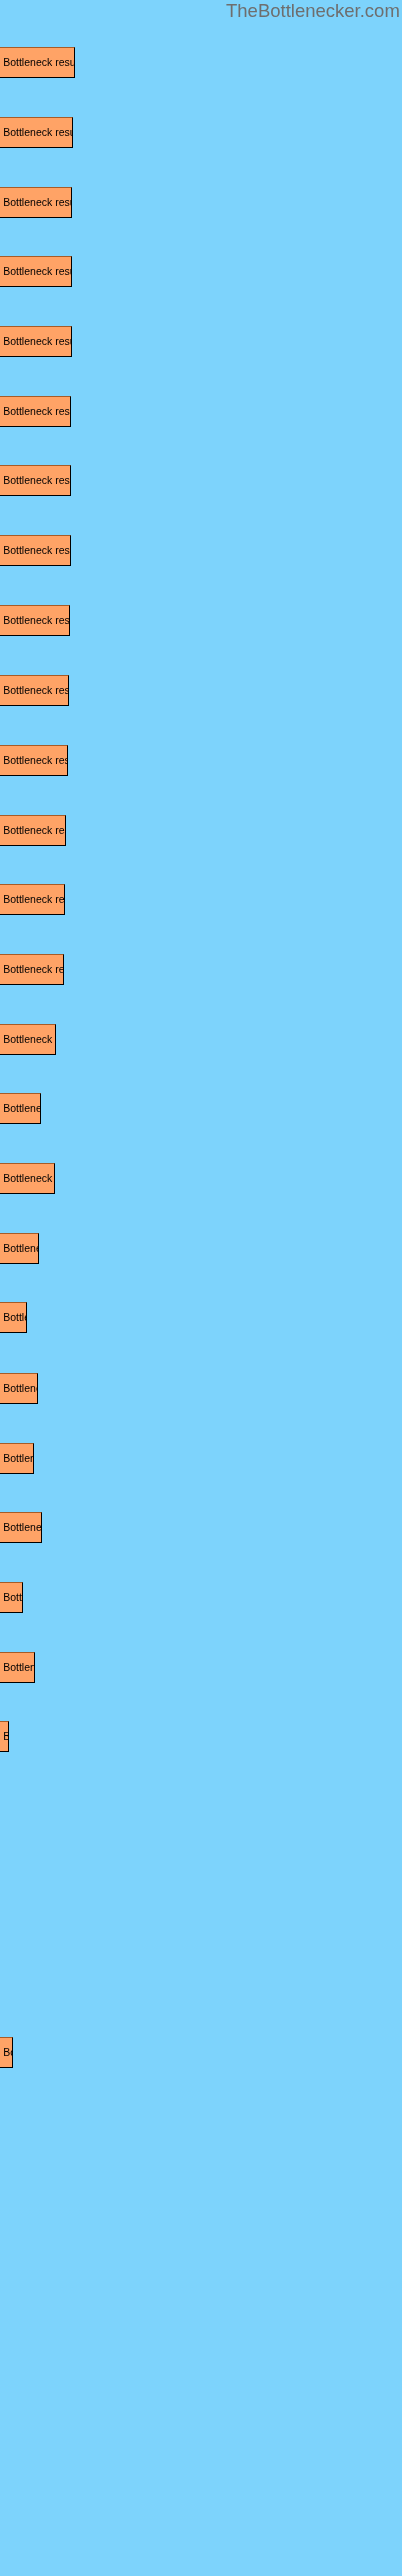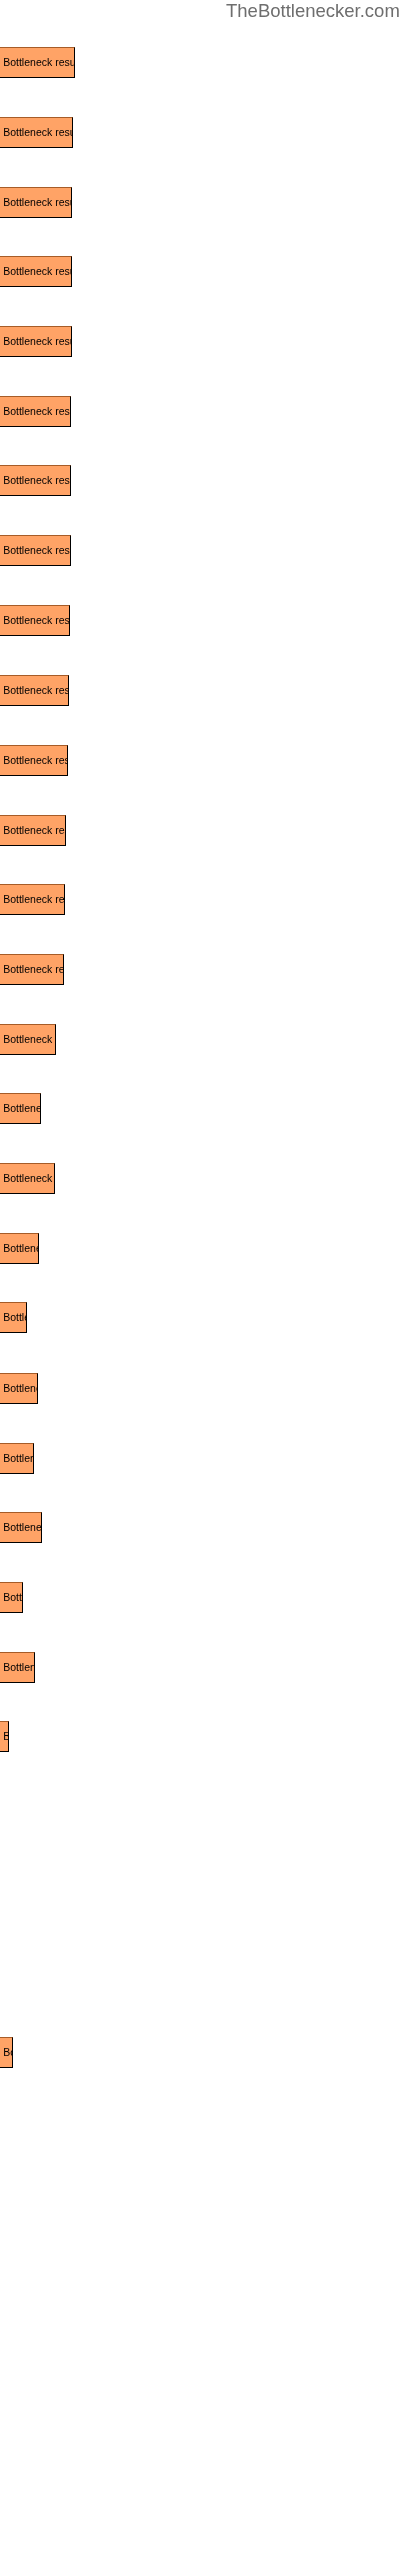--- a/index.html
+++ b/index.html
@@ -4,21 +4,21 @@
 <style>
   html, body {
     margin: 0;
     padding: 0;
     background: #000000;
   }
   #page {
     position: relative;
     width: 403px;
     height: 2576px;
-    background: #ffffff;
+    background: #7dd3fc;
     overflow: hidden;
     font-family: "Liberation Sans", sans-serif;
   }
   #site-title {
     position: absolute;
     top: 0px;
     left: 0px;
     width: 403px;
     text-align: right;
     padding-right: 3.2px;

